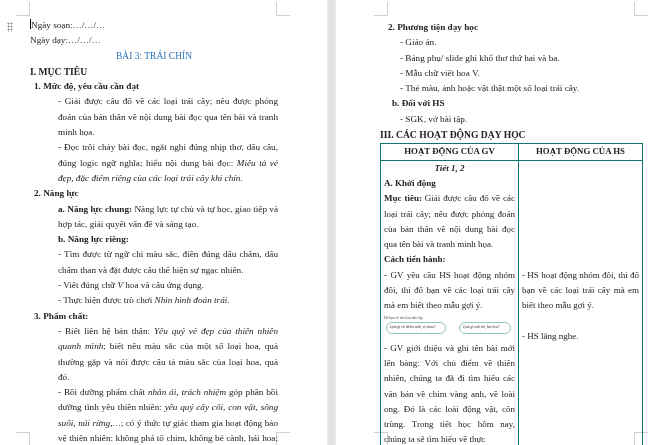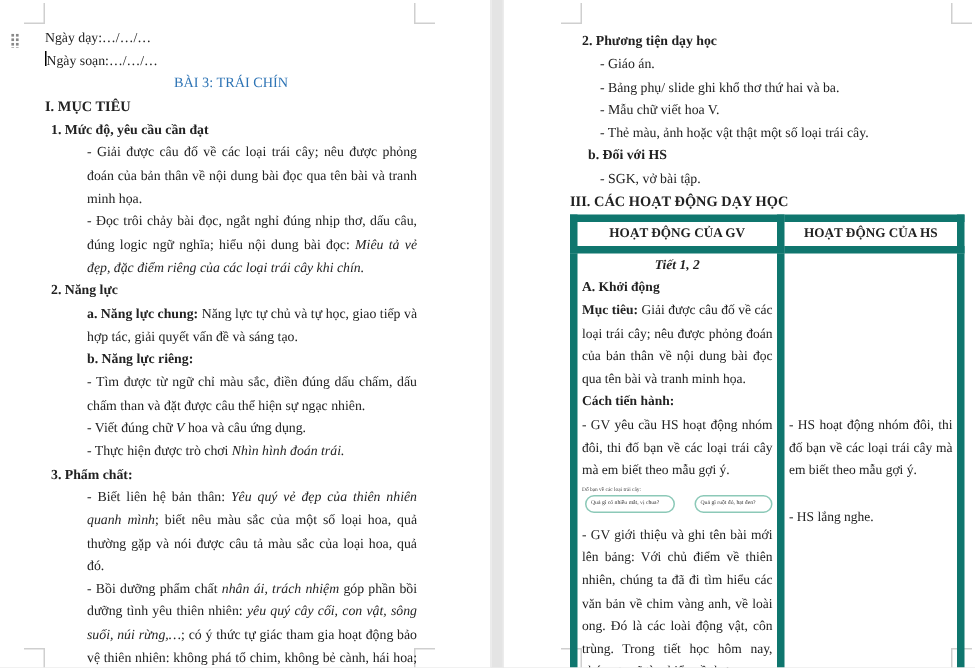--- a/index.html
+++ b/index.html
@@ -24,43 +24,43 @@
   .wrap { white-space: normal; text-align: justify; }
   .b { font-weight: bold; }
   .i { font-style: italic; }
   .title { color: #2e74b5; font-weight: normal; text-align: center; font-size: 9.5px; }
   .h1 { font-weight: bold; font-size: 9.6px; }
   .ind1 { padding-left: 4px; }
   .ind2 { padding-left: 8px; margin-left: 20px; }
   .ind3 { padding-left: 12px; }
   .cursor { display: inline-block; width: 1px; height: 10px; background: #000; vertical-align: -1px; }
   table.act { border-collapse: collapse; width: 263px; margin-left: -8px; margin-top: 1px; font-size: 9px; line-height: 15.3px; }
-  table.act td, table.act th { border: 5px solid #0f766e; vertical-align: top; padding: 0 3px; }
+  table.act td, table.act th { border: 1px solid #0f766e; vertical-align: top; padding: 0 3px; }
   table.act th { font-weight: bold; text-align: center; font-size: 8.8px; }
   .col-gv { width: 138px; }
   .cell-text { text-align: justify; }
   .illus { margin: 2px 0 3px 0; height: 22px; position: relative; }
   .illus-cap { font-size: 3.6px; line-height: 5px; color: #444; }
   .bubble { position: absolute; top: 6px; height: 12px; border: 1.3px solid #8cc9b8; border-radius: 8px; font-size: 3.8px; line-height: 9px; padding: 0 3px; color: #333; background: #fff; white-space: nowrap; }
   .b1 { left: 2px; width: 60px; }
   .b2 { left: 75px; width: 52px; }
 </style>
 </head>
 <body>
 
 <div class="page page-left">
   <div class="crop tl" style="left:16px; top:2px;"></div>
   <div class="crop tr" style="left:276px; top:2px;"></div>
   <div class="crop bl" style="left:16px; top:432px;"></div>
   <div class="crop br" style="left:276px; top:432px;"></div>
   <div class="drag-handle"></div>
 
   <div class="content left-content">
+    <div class="line"><span class="cursor"></span><span>Ngày soạn:…/…/…</span></div>
     <div class="line">Ngày dạy:…/…/…</div>
-    <div class="line"><span class="cursor"></span><span>Ngày soạn:…/…/…</span></div>
     <div class="title">BÀI 3: TRÁI CHÍN</div>
     <div class="h1">I. MỤC TIÊU</div>
     <div class="b ind1">1. Mức độ, yêu cầu cần đạt</div>
     <div class="wrap ind2">- Giải được câu đố về các loại trái cây; nêu được phỏng đoán của bản thân về nội dung bài đọc qua tên bài và tranh minh họa.</div>
     <div class="wrap ind2"><span>- Đọc trôi chảy bài đọc, ngắt nghỉ đúng nhịp thơ, dấu câu, đúng logic ngữ nghĩa; hiểu nội dung bài đọc: </span><span class="i">Miêu tả vẻ đẹp, đặc điểm riêng của các loại trái cây khi chín.</span></div>
     <div class="b ind1">2. Năng lực</div>
     <div class="wrap ind2"><span class="b">a. Năng lực chung:</span><span> Năng lực tự chủ và tự học, giao tiếp và hợp tác, giải quyết vấn đề và sáng tạo.</span></div>
     <div class="b ind2">b. Năng lực riêng:</div>
     <div class="wrap ind2">- Tìm được từ ngữ chỉ màu sắc, điền đúng dấu chấm, dấu chấm than và đặt được câu thể hiện sự ngạc nhiên.</div>
     <div class="wrap ind2"><span>- Viết đúng chữ </span><span class="i">V</span><span> hoa và câu ứng dụng.</span></div>

